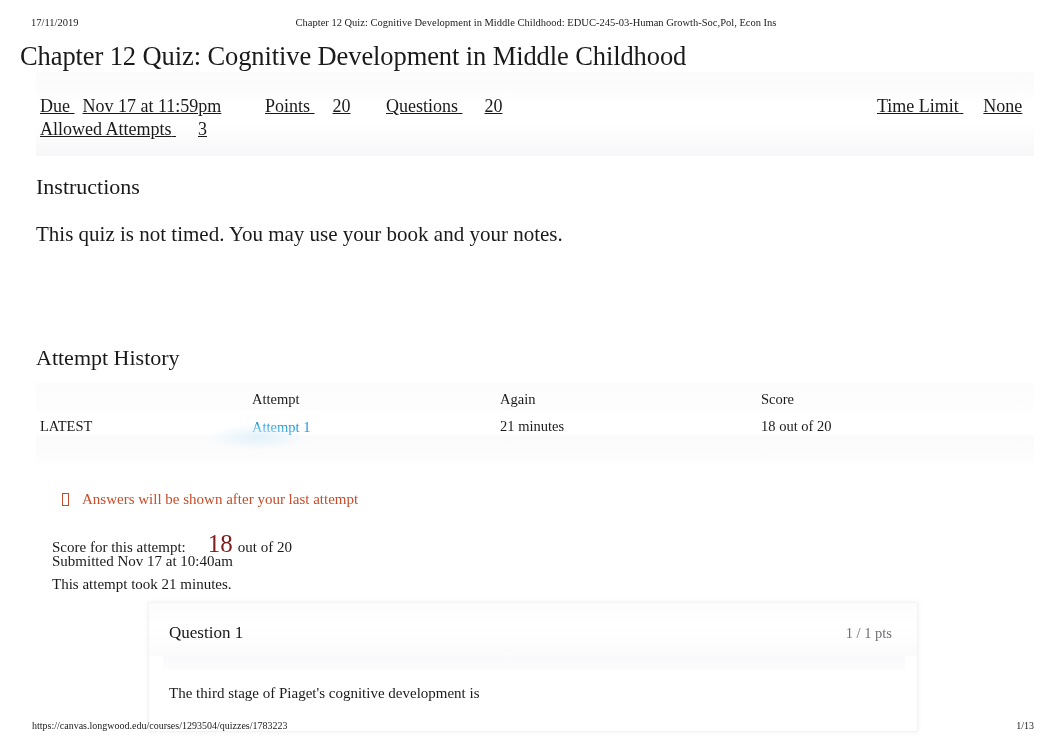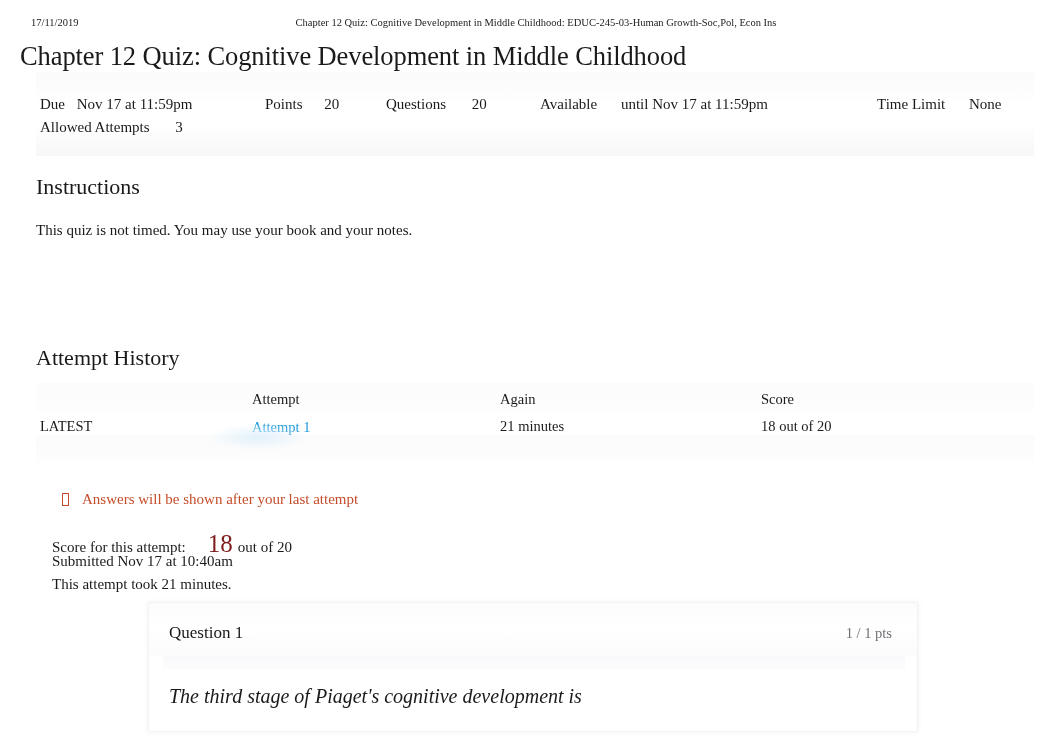--- a/index.html
+++ b/index.html
@@ -57,36 +57,36 @@
     position: absolute;
     left: 36px; top: 72px;
     width: 998px; height: 84px;
     background: linear-gradient(to bottom,
                 #fbfbfc 0%, #fcfcfd 18%, #ffffff 40%,
                 #ffffff 62%, #fafafb 85%, #f7f7f9 100%);
   }
   .meta-lbl { color: #1a1a1a; }
   .meta-val { color: #1a1a1a; }
 
-  .mi { position: absolute; white-space: nowrap; font-size: 15px; }
+  .mi { position: absolute; white-space: nowrap; font-size: 18px; text-decoration: underline; }
 
   
   .section-h {
     position: absolute;
     left: 36px;
     font-size: 22px;
     font-weight: normal;
     color: #1a1a1a;
     white-space: nowrap;
   }
 
   .body-text {
     position: absolute;
     left: 36px;
-    font-size: 15px;
+    font-size: 21px;
     color: #1a1a1a;
     white-space: nowrap;
   }
 
   
   .retake-wrap {
     position: absolute;
     left: 437px; top: 266px;
     width: 193px; height: 48px;
   }
@@ -225,24 +225,23 @@
   }
   .q-divider {
     position: absolute;
     left: 14px; top: 53px;
     width: 742px; height: 14px;
     background: linear-gradient(to bottom, #f9f9fb, #fdfdfe);
   }
   .q-text {
     position: absolute;
     left: 20px; top: 82px;
-    font-size: 20px;
-    color: #1a1a1a;
-    white-space: nowrap;
-    font-style: italic;
+    font-size: 15px;
+    color: #1a1a1a;
+    white-space: nowrap;
   }
 
   
   .print-footer {
     position: absolute;
     left: 0; right: 0; top: 720px;
     height: 14px;
     font-size: 10px;
     color: #222;
   }
@@ -274,24 +273,20 @@
       <span class="meta-lbl">Due</span>
       <span class="meta-val" style="padding-left:8px;">Nov 17 at 11:59pm</span>
     </div>
     <div class="mi" style="left:229px; top:24px;">
       <span class="meta-lbl">Points</span>
       <span class="meta-val" style="padding-left:18px;">20</span>
     </div>
     <div class="mi" style="left:350px; top:24px;">
       <span class="meta-lbl">Questions</span>
       <span class="meta-val" style="padding-left:22px;">20</span>
-    </div>
-    <div class="mi" style="left:504px; top:24px;">
-      <span class="meta-lbl">Available</span>
-      <span class="meta-val" style="padding-left:20px;">until Nov 17 at 11:59pm</span>
     </div>
     <div class="mi" style="left:805px; top:24px;margin-left:36px;">
       <span class="meta-lbl">Time Limit</span>
       <span class="meta-val" style="padding-left:20px;">None</span>
     </div>
     <div class="mi" style="left:4px; top:47px;">
       <span class="meta-lbl">Allowed Attempts</span>
       <span class="meta-val" style="padding-left:22px;">3</span>
     </div>
   </div>
@@ -329,14 +324,18 @@
   <div class="score-line" style="top:576px;">This attempt took 21 minutes.</div>
 
   <div class="q-card">
     <div class="q-head"></div>
     <div class="q-title">Question 1</div>
     <div class="q-pts">1 / 1 pts</div>
     <div class="q-divider"></div>
     <div class="q-text">The third stage of Piaget's cognitive development is</div>
   </div>
 
+  <div class="print-footer">
+    <div class="pf-url">https://canvas.longwood.edu/courses/1293504/quizzes/1783223</div>
+    <div class="pf-page">1/13</div>
+  </div>
 
 </div>
 
 </body></html>

